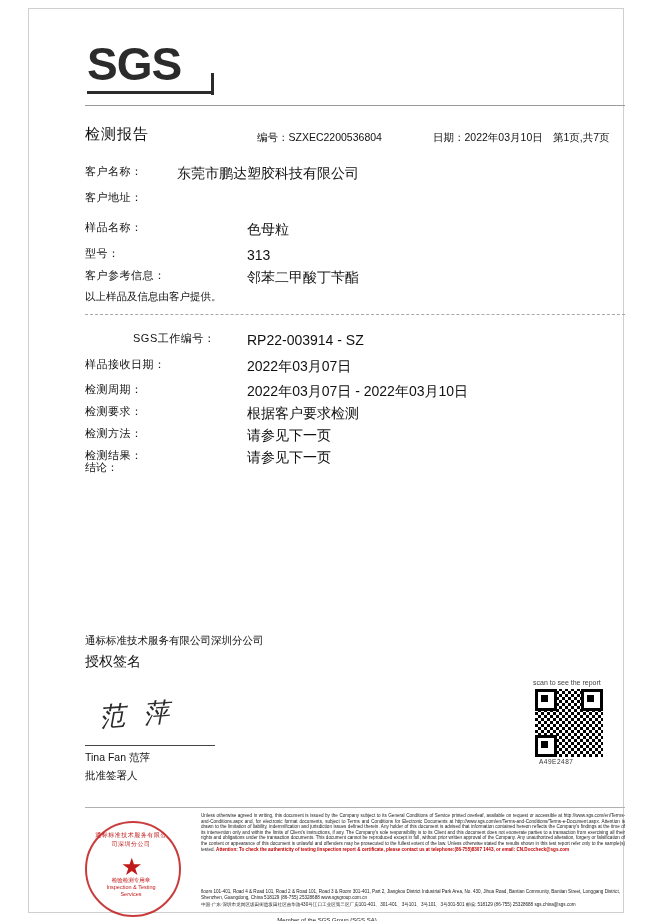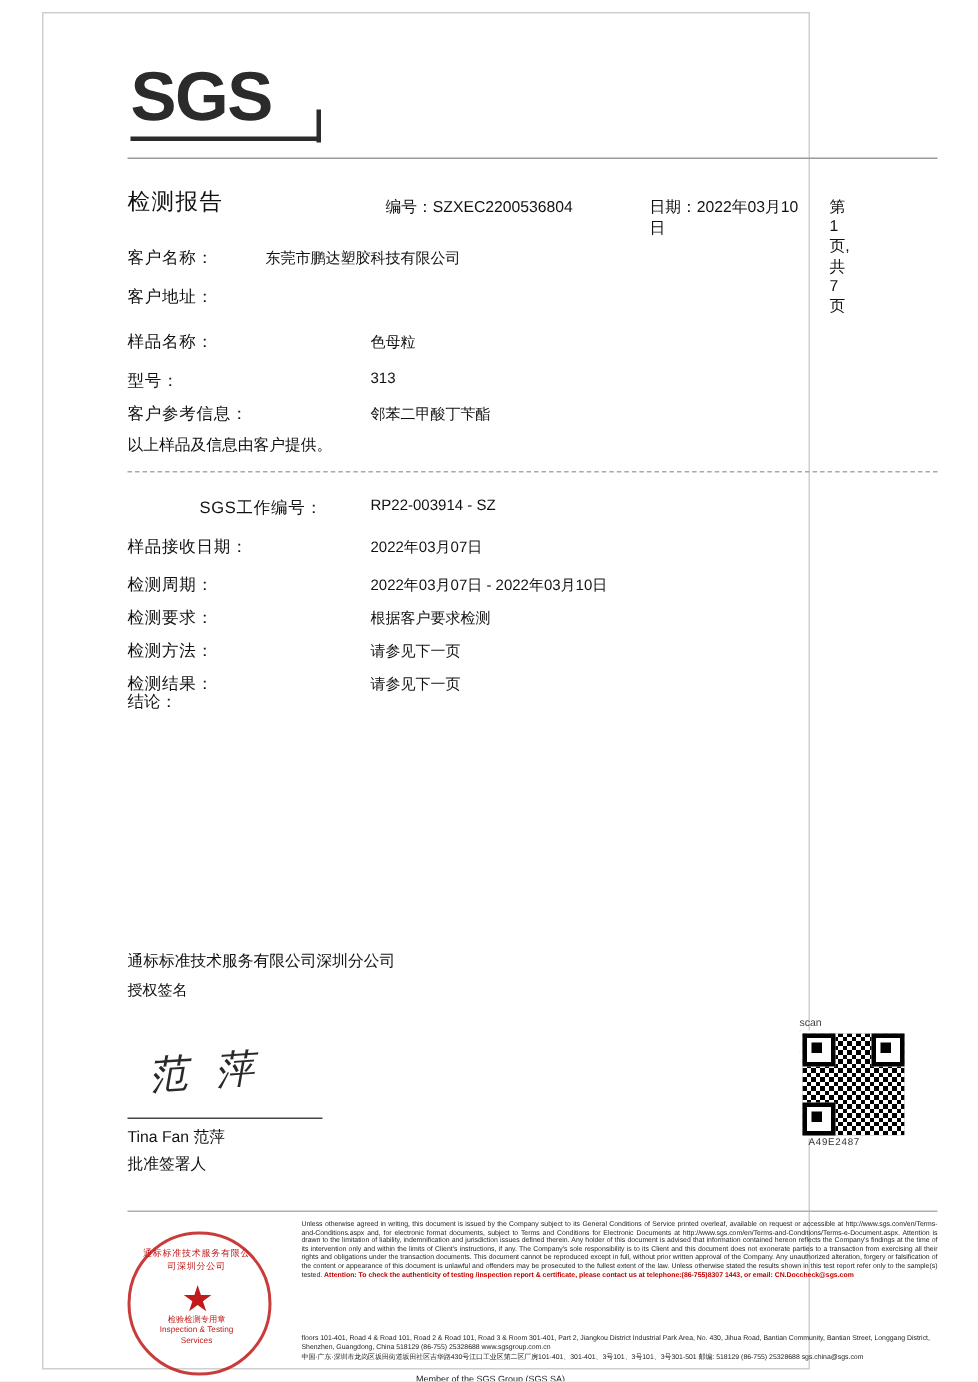--- a/index.html
+++ b/index.html
@@ -14,21 +14,21 @@
     position: relative;
     width: 652px;
     height: 921px;
     background: #ffffff;
     overflow: hidden;
   }
   .sheet {
     position: absolute;
     left: 28px;
     top: 8px;
-    width: 512px;
+    width: 596px;
     height: 905px;
     background: #fff;
     border: 1px solid #cfcfcf;
     box-sizing: border-box;
   }
   
   .logo-wrap {
     position: absolute;
     left: 58px;
     top: 30px;
@@ -102,21 +102,21 @@
   .row-label {
     position: absolute;
     left: 56px;
     font-size: 11px;
     color: #111;
     letter-spacing: .5px;
   }
   .row-value {
     position: absolute;
     left: 148px;
-    font-size: 10px;
+    font-size: 14px;
     color: #111;
   }
   .row-value.col2 {
     left: 218px;
   }
   .dashed-rule {
     position: absolute;
     left: 56px;
     width: 540px;
     border-top: 1px dashed #a9a9a9;
@@ -151,21 +151,21 @@
     position: absolute;
     left: 56px;
     top: 625px;
     font-size: 10.5px;
     color: #111;
   }
   .sig-auth {
     position: absolute;
     left: 56px;
     top: 644px;
-    font-size: 10px;
+    font-size: 14px;
     color: #111;
   }
   .sig-script {
     position: absolute;
     left: 70px;
     top: 688px;
     font-family: "Liberation Serif", serif;
     font-style: italic;
     font-size: 26px;
     color: #2a2a2a;

